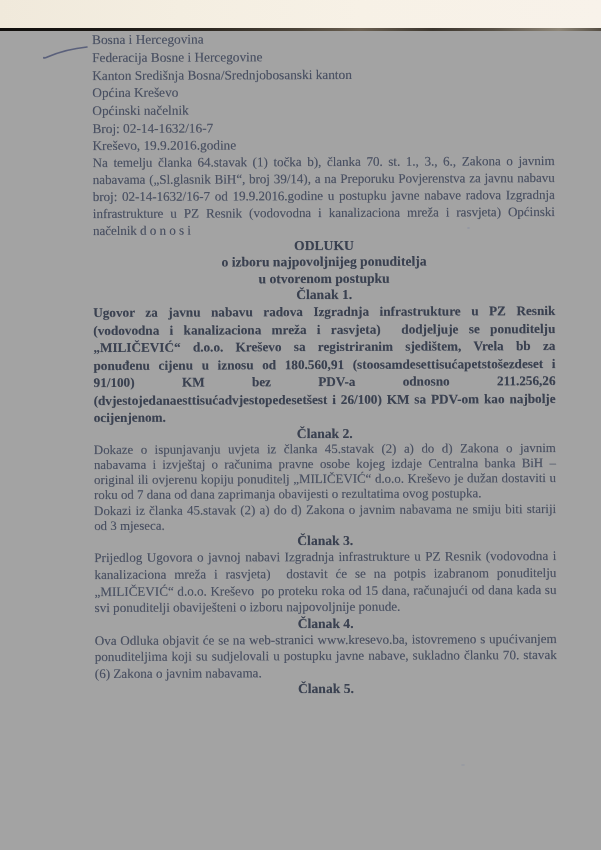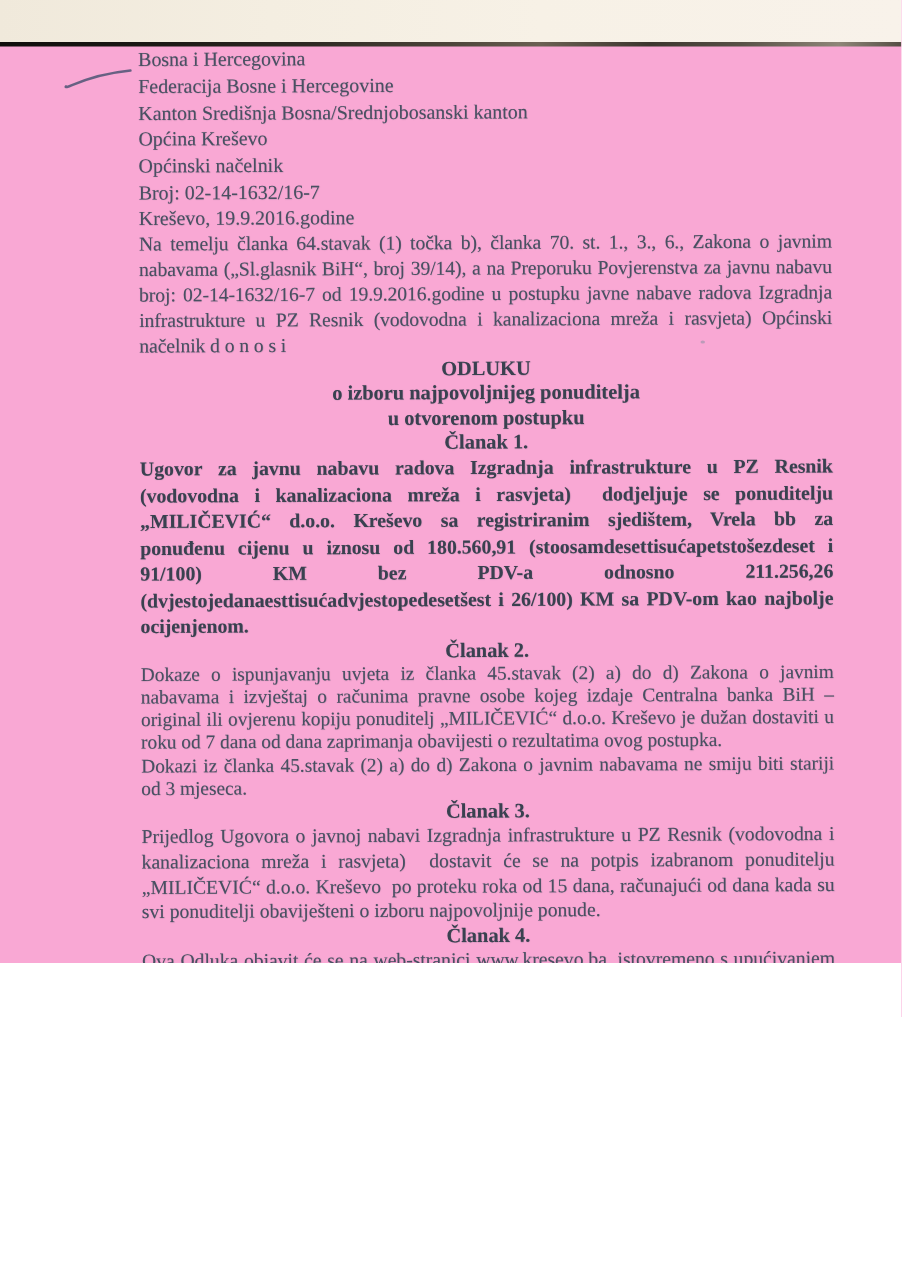--- a/index.html
+++ b/index.html
@@ -1,20 +1,20 @@
 <!DOCTYPE html>
 <html><head>
 <meta charset="utf-8">
 <style>
   html, body { margin:0; padding:0; background:#ffffff; }
   .doc {
     position: relative;
     width: 601px;
-    height: 642px;
-    background: #f9a8d4;
+    height: 850px;
+    background: #a3a3a3;
     overflow: hidden;
     font-family: "Liberation Serif", "DejaVu Serif", serif;
     color: #495062;
   }
   .scan-strip {
     position: absolute; top:0; left:0; width:601px; height:28px;
     background: linear-gradient(90deg, #f0e9db 0%, #f4eee1 30%, #f7f1e6 60%, #f8f2ea 100%);
   }
   .scan-line {
     position: absolute; top:28px; left:0; width:601px; height:3px;

